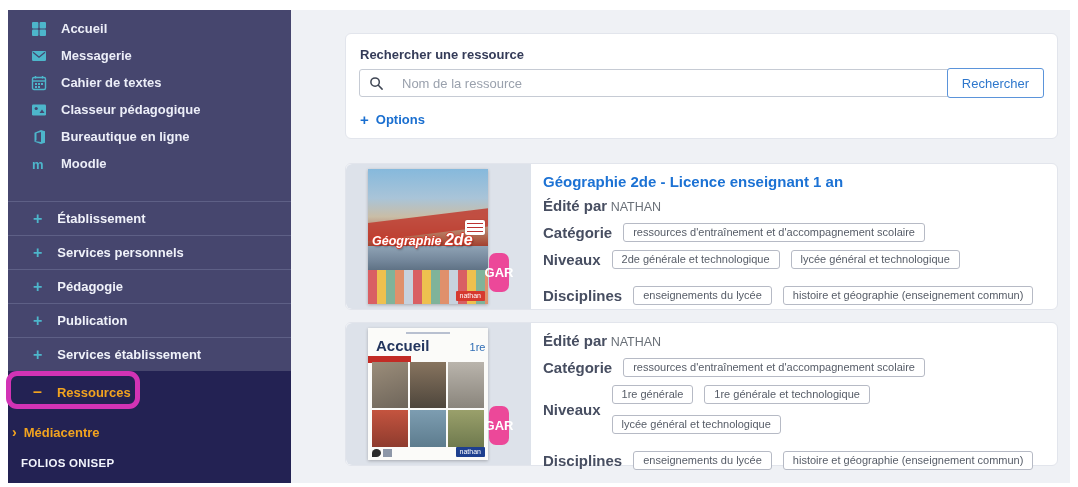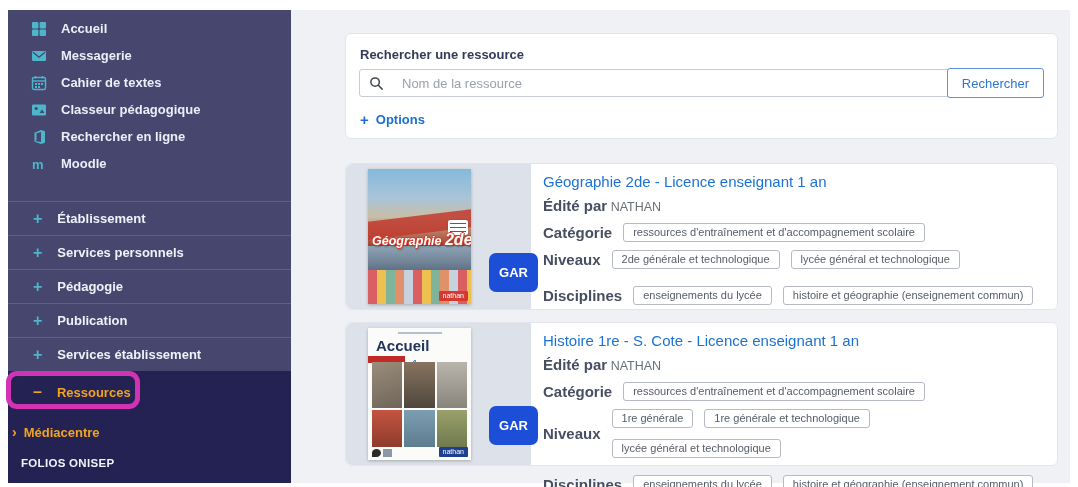--- a/index.html
+++ b/index.html
@@ -53,29 +53,29 @@
   .options-row { position:absolute; left:14px; top:78px; display:flex; align-items:center; gap:7px;
                  color:#1a6fd0; font-size:13px; font-weight:bold; cursor:pointer; }
   .options-plus { font-size:15px; line-height:1; }
 
   .result-card { position:absolute; left:345px; width:713px; background:#fff; border:1px solid #e2e5ec;
                  border-radius:6px; }
   #card-0 { top:163px; height:147px; }
   #card-1 { top:322px; height:144px; }
   .cover-strip { position:absolute; left:0; top:0; bottom:0; width:185px; background:#dde2ea;
                  border-radius:6px 0 0 6px; }
-  .cover { position:absolute; left:22px; top:5px; width:103px; bottom:5px; background:#fff; overflow:hidden;
+  .cover { position:absolute; left:22px; top:5px; width:120px; bottom:5px; background:#fff; overflow:hidden;
            box-shadow:0 1px 3px rgba(0,0,0,0.25); cursor:pointer; }
-  .gar-badge { position:absolute; left:143px; top:89px; width:49px; height:39px; background:#1d4ed8;
+  .gar-badge { position:absolute; left:143px; top:89px; width:20px; height:39px; background:#ec4899;
                border-radius:7px; color:#fff; font-weight:bold; font-size:13px; display:flex;
                align-items:center; justify-content:center; }
   #card-1 .gar-badge { top:83px; }
 
   .card-text { position:absolute; left:197px; top:9px; right:14px; }
-  .card-title { color:#1c72d4; font-size:15px; font-weight:normal; margin:0 0 7px 0; cursor:pointer; }
+  .card-title { color:#1c72d4; font-size:15px; font-weight:bold; margin:0 0 7px 0; cursor:pointer; }
   .pub-line { font-size:12.5px; color:#6a7078; margin:0 0 9px 0; }
   .meta-label { font-weight:bold; color:#474e61; font-size:15px; }
   .meta-row { display:flex; align-items:center; gap:11px; margin-bottom:8px; }
   .meta-row.disciplines { margin-top:17px; }
   .pills { display:flex; gap:11px; flex-wrap:wrap; }
   .pill { border:1px solid #b6bac5; border-radius:3px; padding:2px 9px 3px; font-size:11px; color:#565c67;
           background:#fff; white-space:nowrap; }
 
   
   .geo-top { position:absolute; left:0; top:0; width:100%; height:57%;
@@ -180,21 +180,21 @@
         </span>
         <span class="nav-label">Classeur pédagogique</span>
       </div>
 
       <div class="nav-item">
         <span class="nav-icon">
           <svg viewBox="0 0 16 16">
               <path fill="#4db6cb" d="M10 1 L14 2.2 V13.8 L10 15 L3.5 12.7 V12 L10 13 V3 L5.5 4.2 V11.2 L3.5 12.7 V3.8 Z"></path>
             </svg>
         </span>
-        <span class="nav-label">Rechercher en ligne</span>
+        <span class="nav-label">Bureautique en ligne</span>
       </div>
 
       <div class="nav-item">
         <span class="nav-icon">
           <svg viewBox="0 0 16 16">
               <text x="1" y="12.5" font-family="Liberation Sans, sans-serif" font-size="13" font-weight="bold" fill="#4db6cb">m</text>
             </svg>
         </span>
         <span class="nav-label">Moodle</span>
       </div>
@@ -321,21 +321,20 @@
         </div>
         <div class="his-logos">
             <span></span>
             <span></span>
           </div>
         <div class="brand-tag brand-navy">nathan</div>
       </div>
       <div class="gar-badge">GAR</div>
     </div>
     <div class="card-text">
-      <h3 class="card-title">Histoire 1re - S. Cote - Licence enseignant 1 an</h3>
       <p class="pub-line">
         <span class="meta-label">Édité par</span>
         <span>NATHAN</span>
       </p>
       <div class="meta-row">
         <span class="meta-label">Catégorie</span>
         <span class="pills">
           <span class="pill">ressources d'entraînement et d'accompagnement scolaire</span>
         </span>
       </div>

